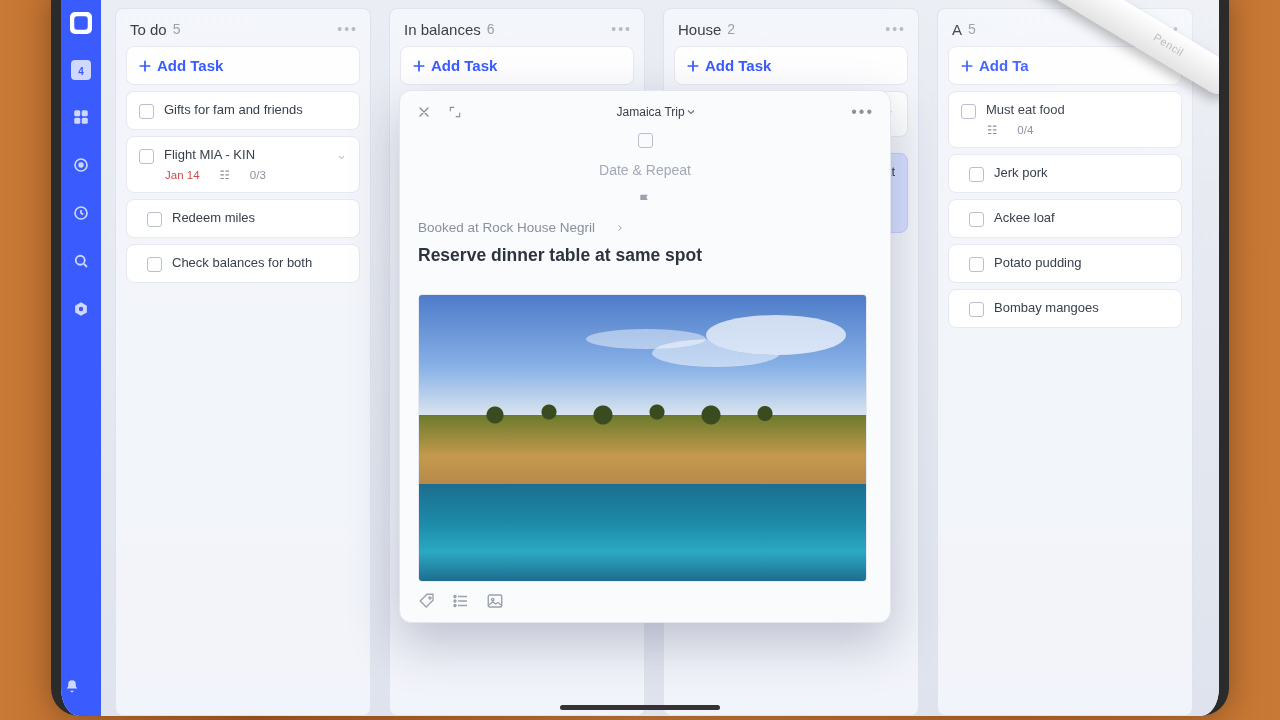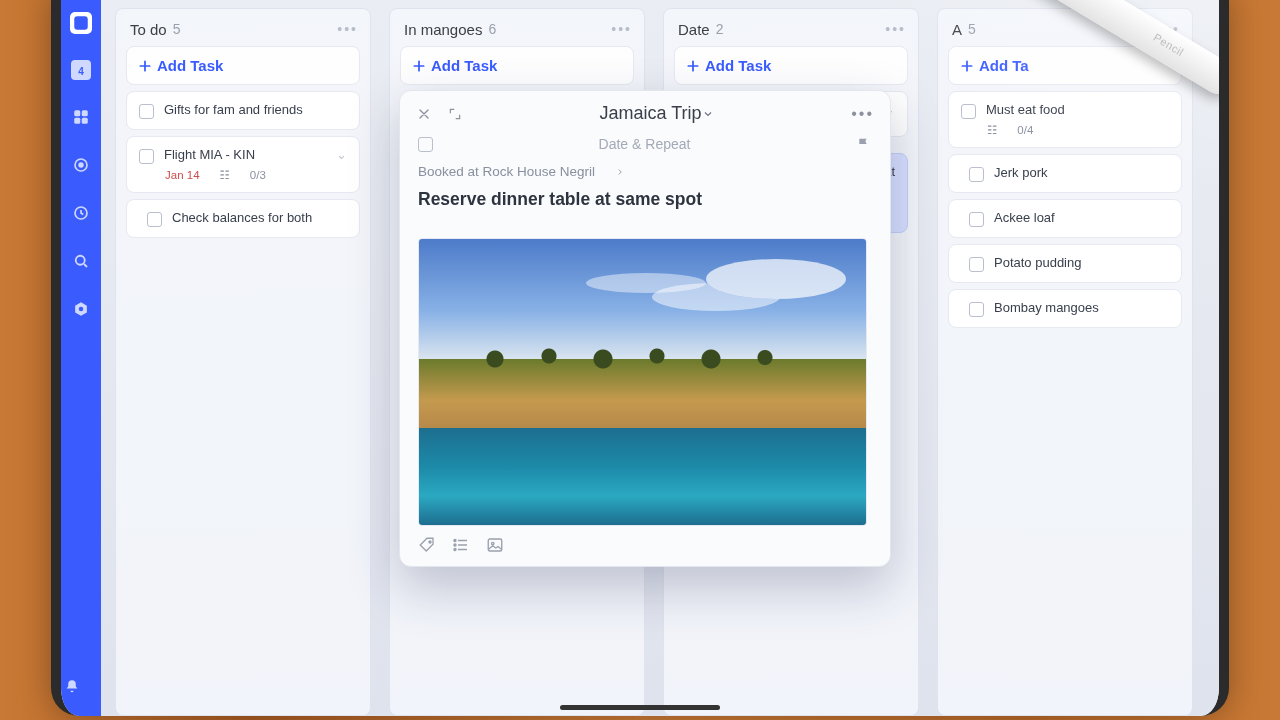--- a/index.html
+++ b/index.html
@@ -66,22 +66,22 @@
   .spacer { height:4px; }
 
   
   .modal {
     position:absolute; left:338px; top:94px; width:492px;
     background:#fafbfd; border:1px solid #e3e6ef; border-radius:12px;
     box-shadow:0 20px 50px rgba(30,40,80,.25); z-index:10;
     padding:0 0 10px 0;
   }
   .m-top { display:flex; align-items:center; gap:16px; padding:12px 16px 4px 16px; color:#888d99; }
-  .m-title { flex:1; text-align:center; font-size:18px; color:#3a3f4a; display:flex;justify-content:center;align-items:center;gap:0; cursor:pointer; }
-  .m-row2 { display:flex; align-items:center; gap:14px; padding:8px 18px 12px 18px; color:#a3a9b6; }
+  .m-title { flex:1; text-align:center; font-size:12px; color:#3a3f4a; display:flex;justify-content:center;align-items:center;gap:0; cursor:pointer; }
+  .m-row2 { display:flex; align-items:center; gap:14px; padding:8px 18px 12px 18px; color:#a3a9b6;flex-direction:column; }
   .m-row2 .ck{margin-top:0;}
   .date { flex:1; text-align:center; font-size:14px; }
   .m-crumb { padding:0 18px 10px 18px; font-size:13.5px; color:#888f9e; display:flex;align-items:center;gap:20px;cursor:pointer; }
   .m-body { padding:0 18px; }
   .m-h { font-size:17.5px; font-weight:600; color:#2e343f; margin-bottom:28px; }
   .photo {
     width:449px; height:288px; border:1px solid #e6e9f2; border-radius:4px; overflow:hidden;
   }
   .sky { height:42%; background:linear-gradient(#4d7bc9,#88b1e6 60%,#d9e4ef); position:relative; }
   .sky:after{content:"";position:absolute;right:20px;top:20px;width:140px;height:40px;border-radius:50%;background:rgba(255,255,255,.7);box-shadow:-60px 18px 0 -6px rgba(255,255,255,.5),-130px 4px 0 -10px rgba(255,255,255,.45);}
@@ -184,42 +184,48 @@
         </div>
         <div class="meta">
           <span class="due">Jan 14</span>
           <span>☷</span>
           <span>0/3</span>
         </div>
       </div>
       <div class="card sub">
         <div class="task-row">
             <span class="ck"></span>
+          <span>Redeem miles</span>
+          </div>
+      </div>
+      <div class="card sub">
+        <div class="task-row">
+            <span class="ck"></span>
           <span>Check balances for both</span>
           </div>
       </div>
     </section>
 
     <section class="col">
       <div class="col-head">
-        <span class="col-title">In mangoes</span>
+        <span class="col-title">In balances</span>
         <span class="col-count">6</span>
         <span class="col-more">•••</span>
       </div>
       <div class="addtask">
         <svg viewBox="0 0 24 24" fill="none" stroke="#3a5cff" stroke-width="2.6" stroke-linecap="round">
             <path d="M12 5v14M5 12h14"></path>
           </svg>
         <span>Add Task</span>
       </div>
     </section>
 
     <section class="col">
       <div class="col-head">
-        <span class="col-title">Date</span>
+        <span class="col-title">House</span>
         <span class="col-count">2</span>
         <span class="col-more">•••</span>
       </div>
       <div class="addtask">
         <svg viewBox="0 0 24 24" fill="none" stroke="#3a5cff" stroke-width="2.6" stroke-linecap="round">
             <path d="M12 5v14M5 12h14"></path>
           </svg>
         <span>Add Task</span>
       </div>
       <div class="card" style="height:46px;">

